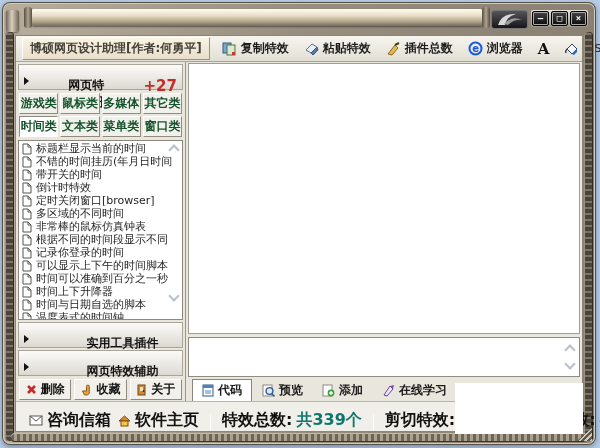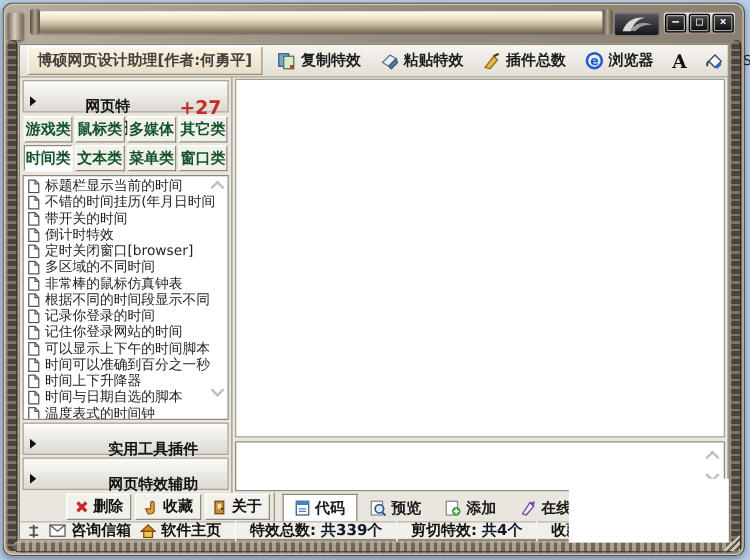--- a/index.html
+++ b/index.html
@@ -77,34 +77,34 @@
   .chev { position:absolute; right:5px; width:8px; height:8px; border-right:2px solid #b7c1ca; border-bottom:2px solid #b7c1ca; }
   .chev.up { top:6px; transform:rotate(-135deg); }
   .chev.down { bottom:20px; transform:rotate(45deg); }
 
   .main { flex:1; display:flex; flex-direction:column; min-width:0; }
   .preview-panel { flex:1; margin:1px 2px 0 2px; background:#fff; border:1px solid #a29d92; }
   .code-panel { height:40px; flex:none; margin:3px 2px 1px 2px; background:#fff; border:1px solid #8f8b81; position:relative; }
   .code-panel .chev.up { top:8px; } .code-panel .chev.down { bottom:8px; }
 
   
-  .bottomrow { height:23px; flex:none; display:flex;margin-left:34px; }
+  .bottomrow { height:23px; flex:none; display:flex; }
   .side-buttons { width:170px; flex:none; display:flex; gap:3px; padding:1px 3px; border-right:1px solid #9a958a; }
   .sbtn { flex:1; display:flex; align-items:center; justify-content:center; gap:4px; font-size:12px; font-weight:bold; color:#111;
     background:#f2f0ea; border:1px solid; border-color:#fff #8f8b80 #8f8b80 #fff; cursor:default; }
   .tabbar { flex:1; display:flex; align-items:stretch; gap:1px; padding:1px 0 0 6px; }
   .tab { display:flex; align-items:center; gap:4px; font-size:12px; font-weight:bold; color:#1c1c1c; padding:0 9px; cursor:default; }
   .tab.active { background:#fff; border:1px solid #8a857a; border-bottom:none; }
 
   
-  .statusbar { height:14px; flex:none; display:flex; align-items:center; gap:7px; padding:0 6px;
-    background:#f1efe9; border-top:1px solid #b9b5aa; font-size:12px; color:#111; white-space:nowrap; }
+  .statusbar { height:30px; flex:none; display:flex; align-items:flex-end; gap:7px; padding:0 6px;
+    background:#f1efe9; border-top:1px solid #b9b5aa; font-size:16px; color:#111; white-space:nowrap; }
   .sb-group { display:flex; align-items:center; gap:4px; font-weight:bold; }
   .sb-sep { width:1px; height:16px; background:#cfccc2; border-right:1px solid #fff; margin:0 4px; }
-  .red { color:#0f172a; font-weight:bold; }
+  .red { color:#0f766e; font-weight:bold; }
 
   .white-overlay { position:absolute; left:453px; top:381px; width:128px; height:51px; background:#fff; z-index:40; }
 </style>
 </head>
 <body>
 
 <div class="window">
 
   <div class="titlebar">
     <div class="valve"></div>
@@ -275,27 +275,20 @@
                 <path d="M6 1 v3 h3" fill="none" stroke="#555"></path>
               </svg>
               <span class="item-label">根据不同的时间段显示不同</span>
             </div>
               <div class="list-item">
               <svg width="10" height="12" viewBox="0 0 10 12">
                 <path d="M1 1 h5 l3 3 v7 h-8 z" fill="#fff" stroke="#555"></path>
                 <path d="M6 1 v3 h3" fill="none" stroke="#555"></path>
               </svg>
               <span class="item-label">记录你登录的时间</span>
-            </div>
-              <div class="list-item">
-              <svg width="10" height="12" viewBox="0 0 10 12">
-                <path d="M1 1 h5 l3 3 v7 h-8 z" fill="#fff" stroke="#555"></path>
-                <path d="M6 1 v3 h3" fill="none" stroke="#555"></path>
-              </svg>
-              <span class="item-label">记住你登录网站的时间</span>
             </div>
               <div class="list-item">
               <svg width="10" height="12" viewBox="0 0 10 12">
                 <path d="M1 1 h5 l3 3 v7 h-8 z" fill="#fff" stroke="#555"></path>
                 <path d="M6 1 v3 h3" fill="none" stroke="#555"></path>
               </svg>
               <span class="item-label">可以显示上下午的时间脚本</span>
             </div>
               <div class="list-item">
               <svg width="10" height="12" viewBox="0 0 10 12">

